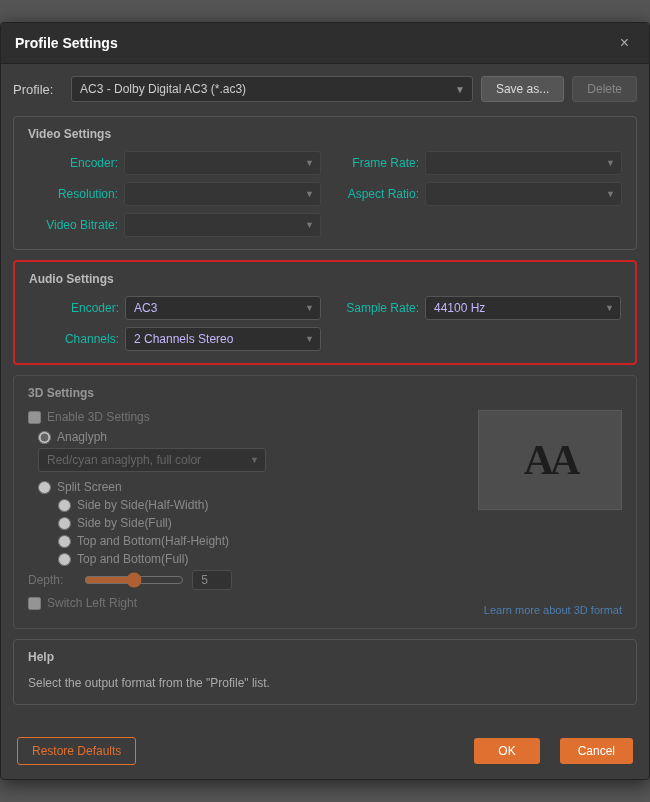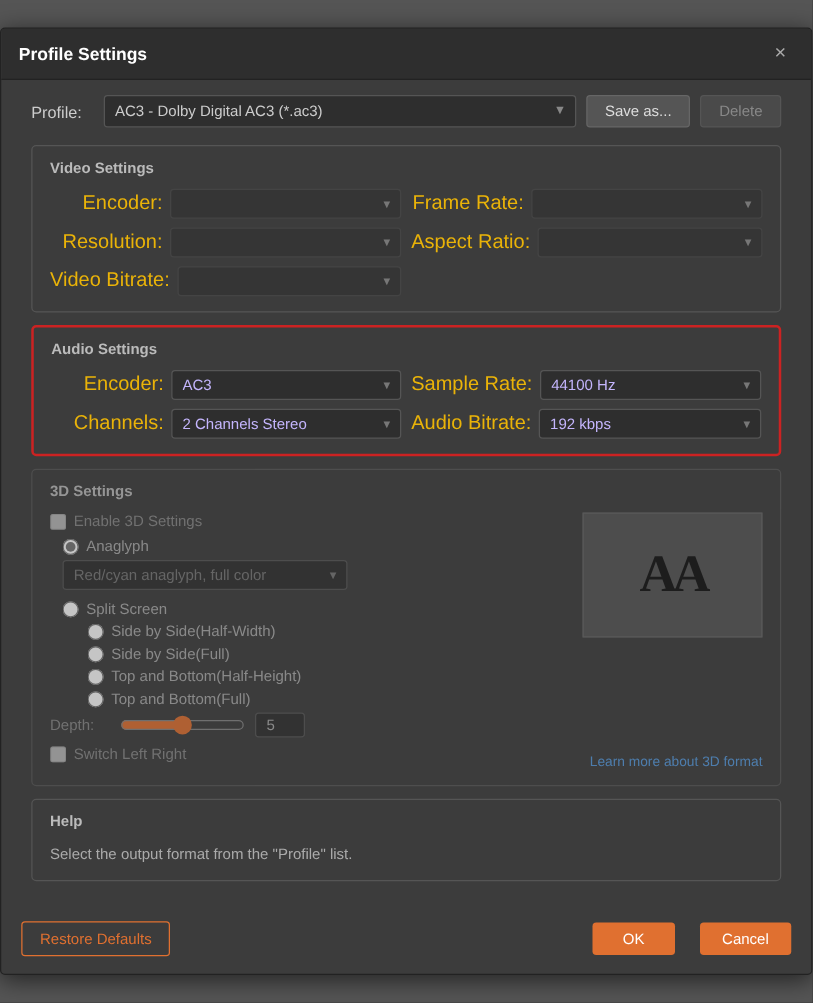--- a/index.html
+++ b/index.html
@@ -38,21 +38,21 @@
       cursor: pointer;
       font-size: 16px;
       background: none;
       border: none;
       line-height: 1;
       padding: 2px 6px;
       border-radius: 3px;
     }
 
     .dialog-body {
-      padding: 12px 24px;
+      padding: 12px 12px;
     }
 
     
     .profile-row {
       display: flex;
       align-items: center;
       margin-bottom: 14px;
       gap: 8px;
     }
     .profile-label {
@@ -124,24 +124,24 @@
 
     
     .grid-row {
       display: flex;
       align-items: center;
       margin-bottom: 7px;
       gap: 6px;
     }
     .grid-row:last-child { margin-bottom: 0; }
     .grid-label {
-      color: #eab308;
+      color: #14b8a6;
       text-align: right;
       min-width: 90px;
-      font-size: 16px;
+      font-size: 12px;
     }
     .grid-field {
       flex: 1;
       position: relative;
     }
     .grid-field select {
       width: 100%;
       background: #2e2e2e;
       border: 1px solid #555;
       color: #c4b5fd;
@@ -439,28 +439,20 @@
         </div>
         <div class="col-right">
           <div class="grid-row">
             <span class="grid-label">Sample Rate:</span>
             <div class="grid-field">
               <select>
                 <option>44100 Hz</option>
               </select>
             </div>
           </div>
-          <div class="grid-row">
-            <span class="grid-label">Audio Bitrate:</span>
-            <div class="grid-field">
-              <select>
-                <option>192 kbps</option>
-              </select>
-            </div>
-          </div>
         </div>
       </div>
     </div>
 
     <div class="section section-3d">
       <div class="section-title">3D Settings</div>
       <div class="three-d-content">
         <div class="three-d-left">
           <div class="checkbox-item">
             <input type="checkbox" disabled="" style="">

